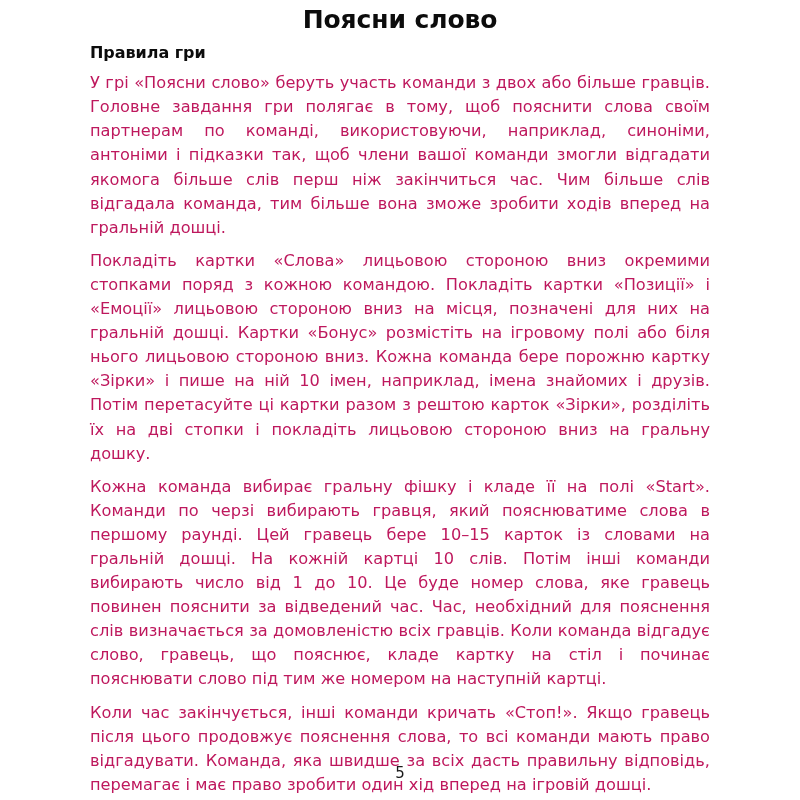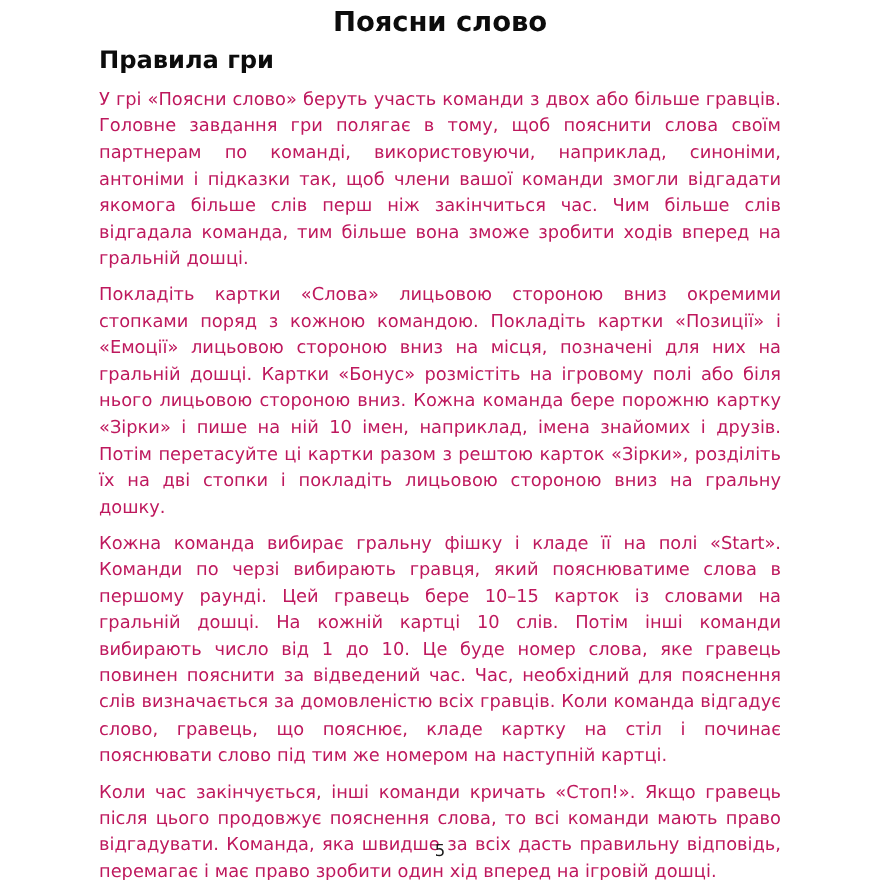--- a/index.html
+++ b/index.html
@@ -39,21 +39,21 @@
 
   .content {
     position: absolute;
     left: 90px;
     top: 43px;
     width: 620px;
   }
 
   .section-heading {
     margin: 0 0 9px 0;
-    font-size: 22px;
+    font-size: 16px;
     font-weight: 700;
     color: #0c0c0c;
     line-height: 1.2;
     letter-spacing: -0.05px;
   }
 
   .body-text {
     margin: 0 0 9px 0;
     font-size: 16.2px;
     line-height: 24.1px;

